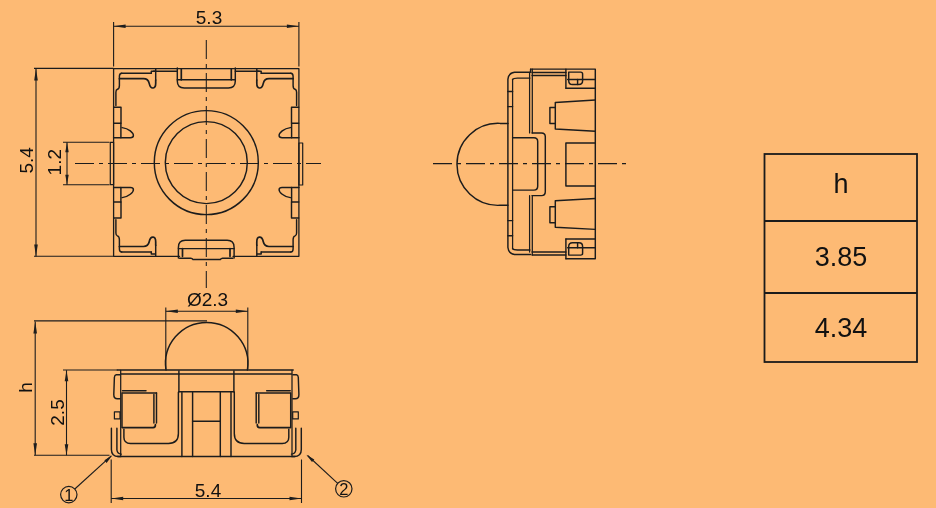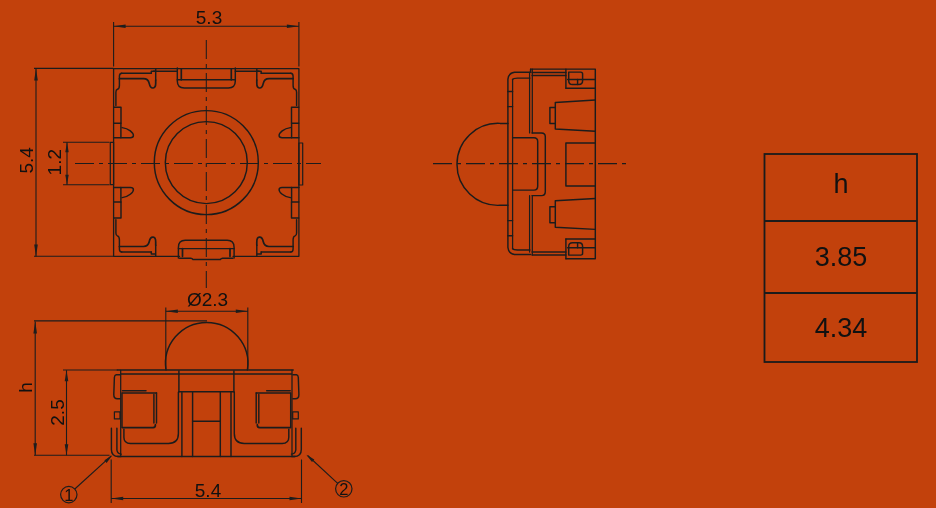--- a/index.html
+++ b/index.html
@@ -1,16 +1,16 @@
 <!DOCTYPE html>
 <html><head>
 <meta charset="utf-8">
 <style>
   html,body{margin:0;padding:0;background:#fff;}
-  .wrap{position:relative;width:936px;height:508px;background:#c2410c;overflow:hidden;}
+  .wrap{position:relative;width:936px;height:508px;background:#fdba74;overflow:hidden;}
   svg{position:absolute;top:0;left:0;}
   text{font-family:"Liberation Sans",sans-serif;fill:#111;}
 </style>
 </head>
 <body>
 <div class="wrap">
 <svg width="936" height="508" viewBox="0 0 936 508">
 
 <g stroke="#1c1c1c" fill="none" stroke-width="1.45" stroke-linecap="round" stroke-linejoin="round">
 

